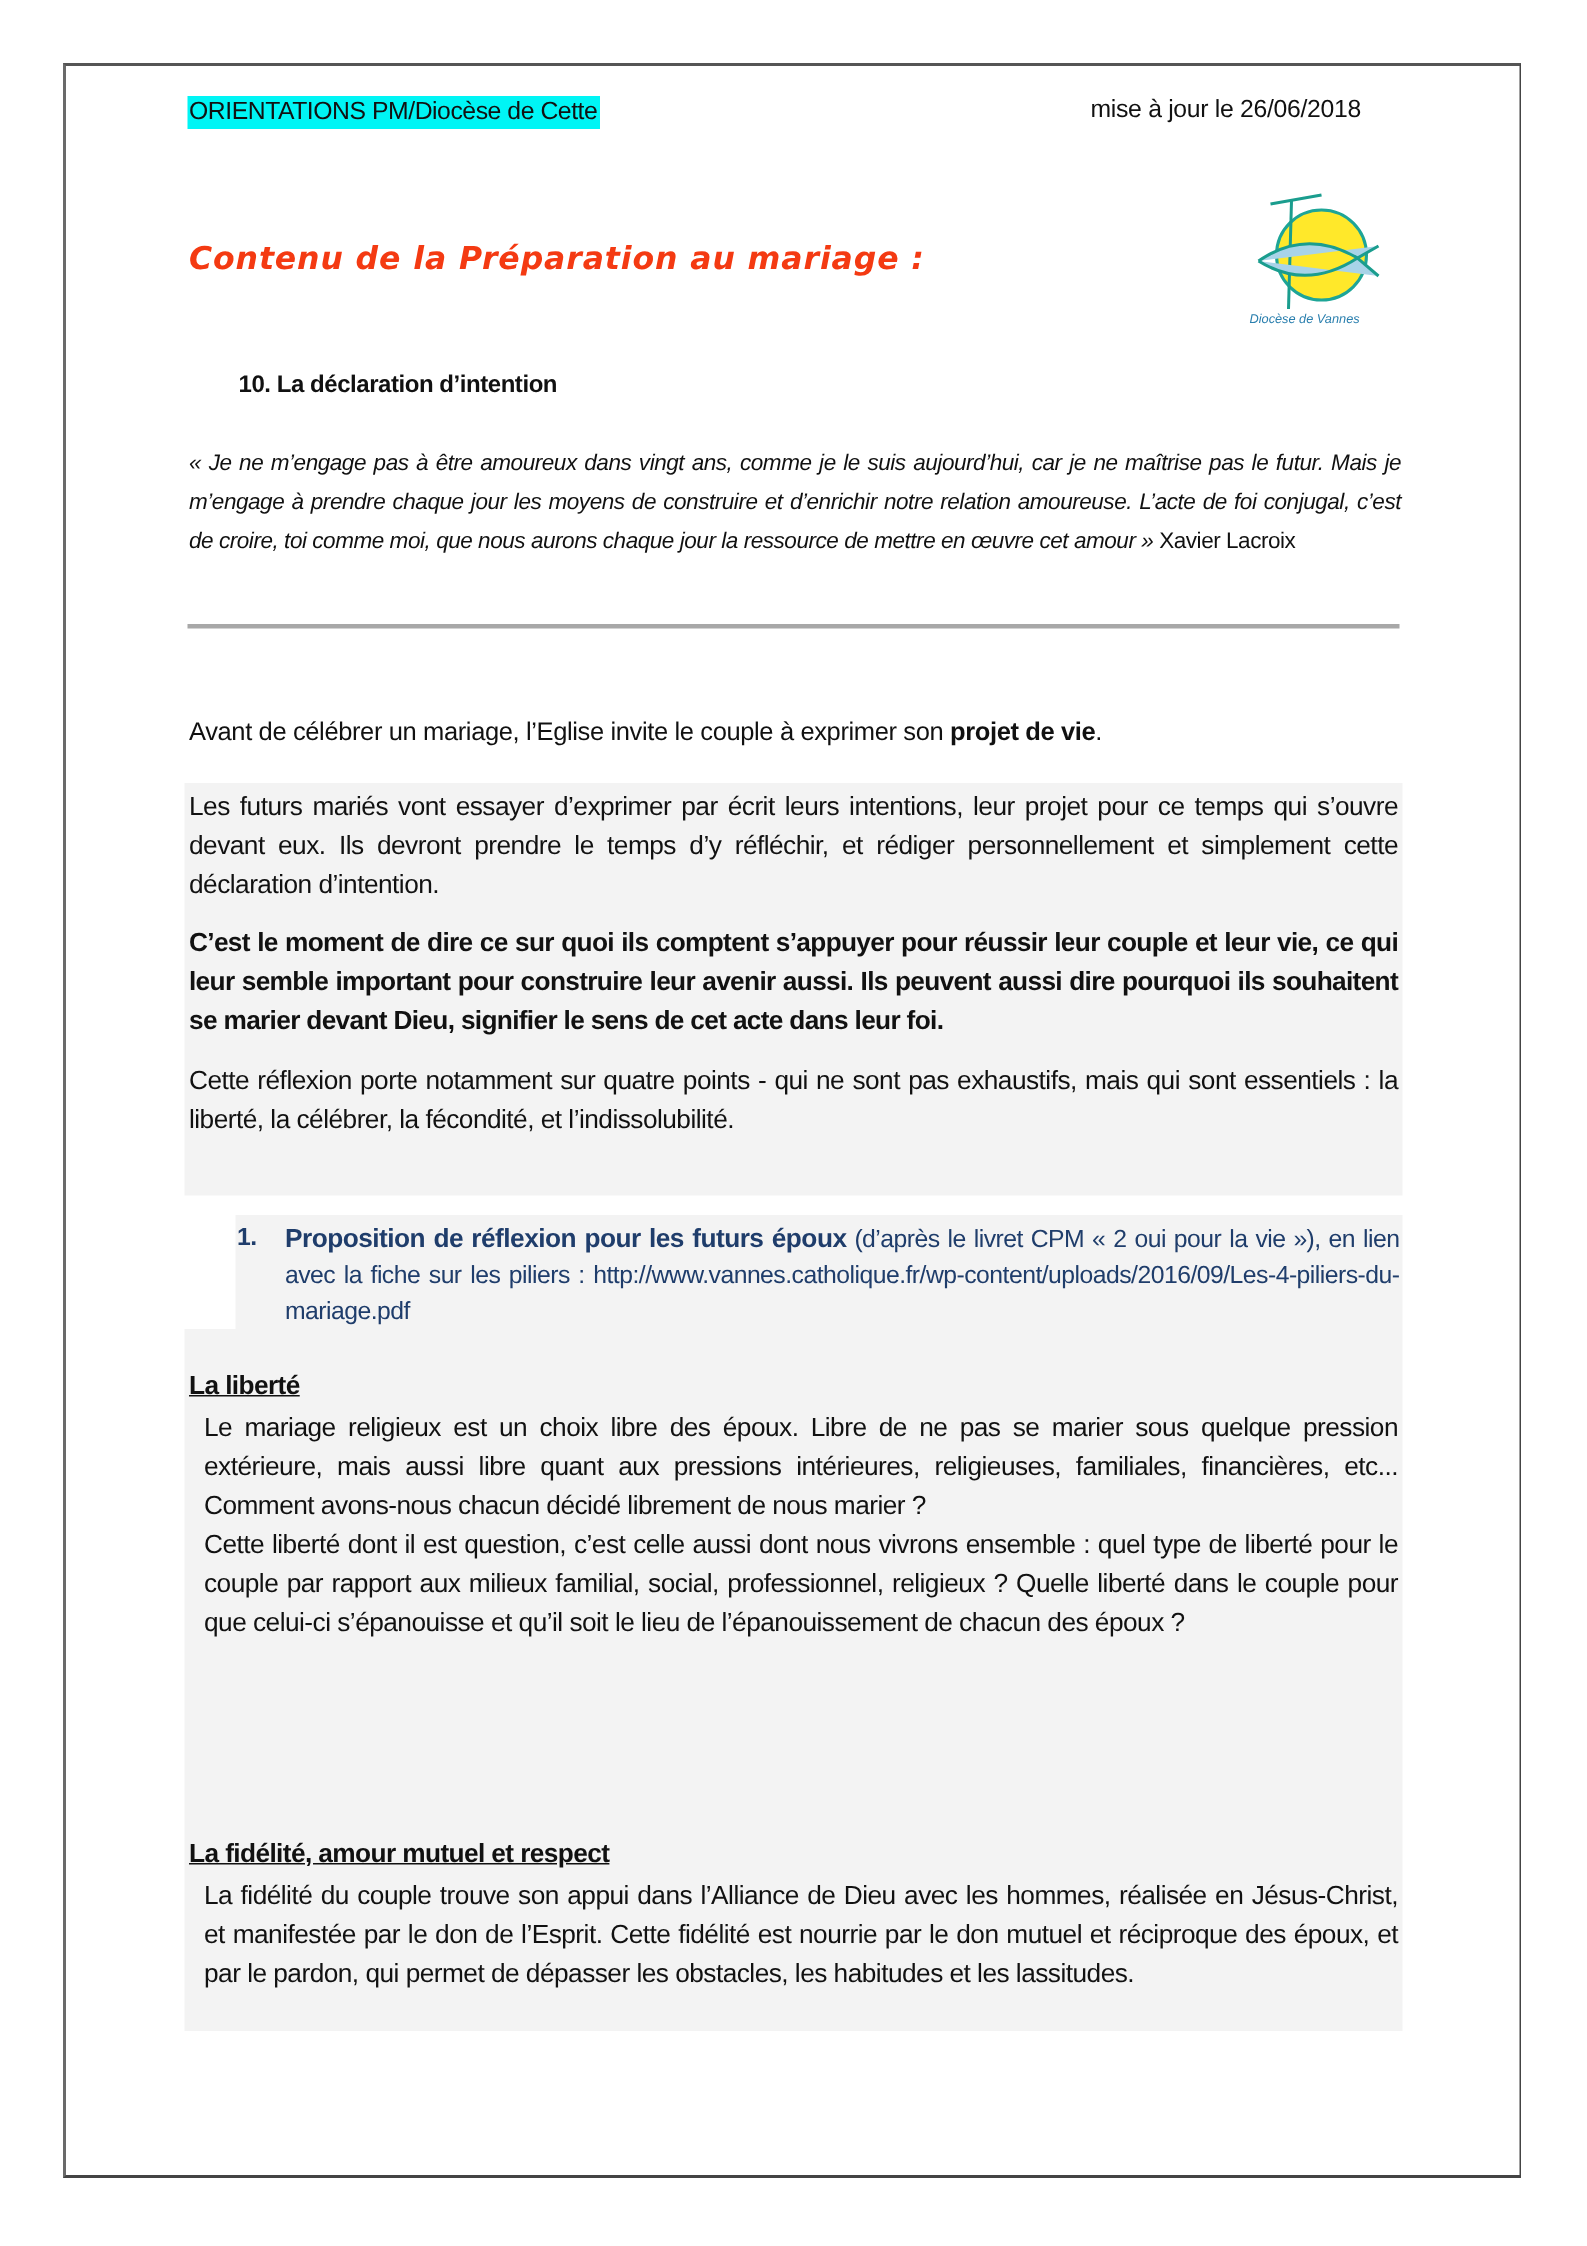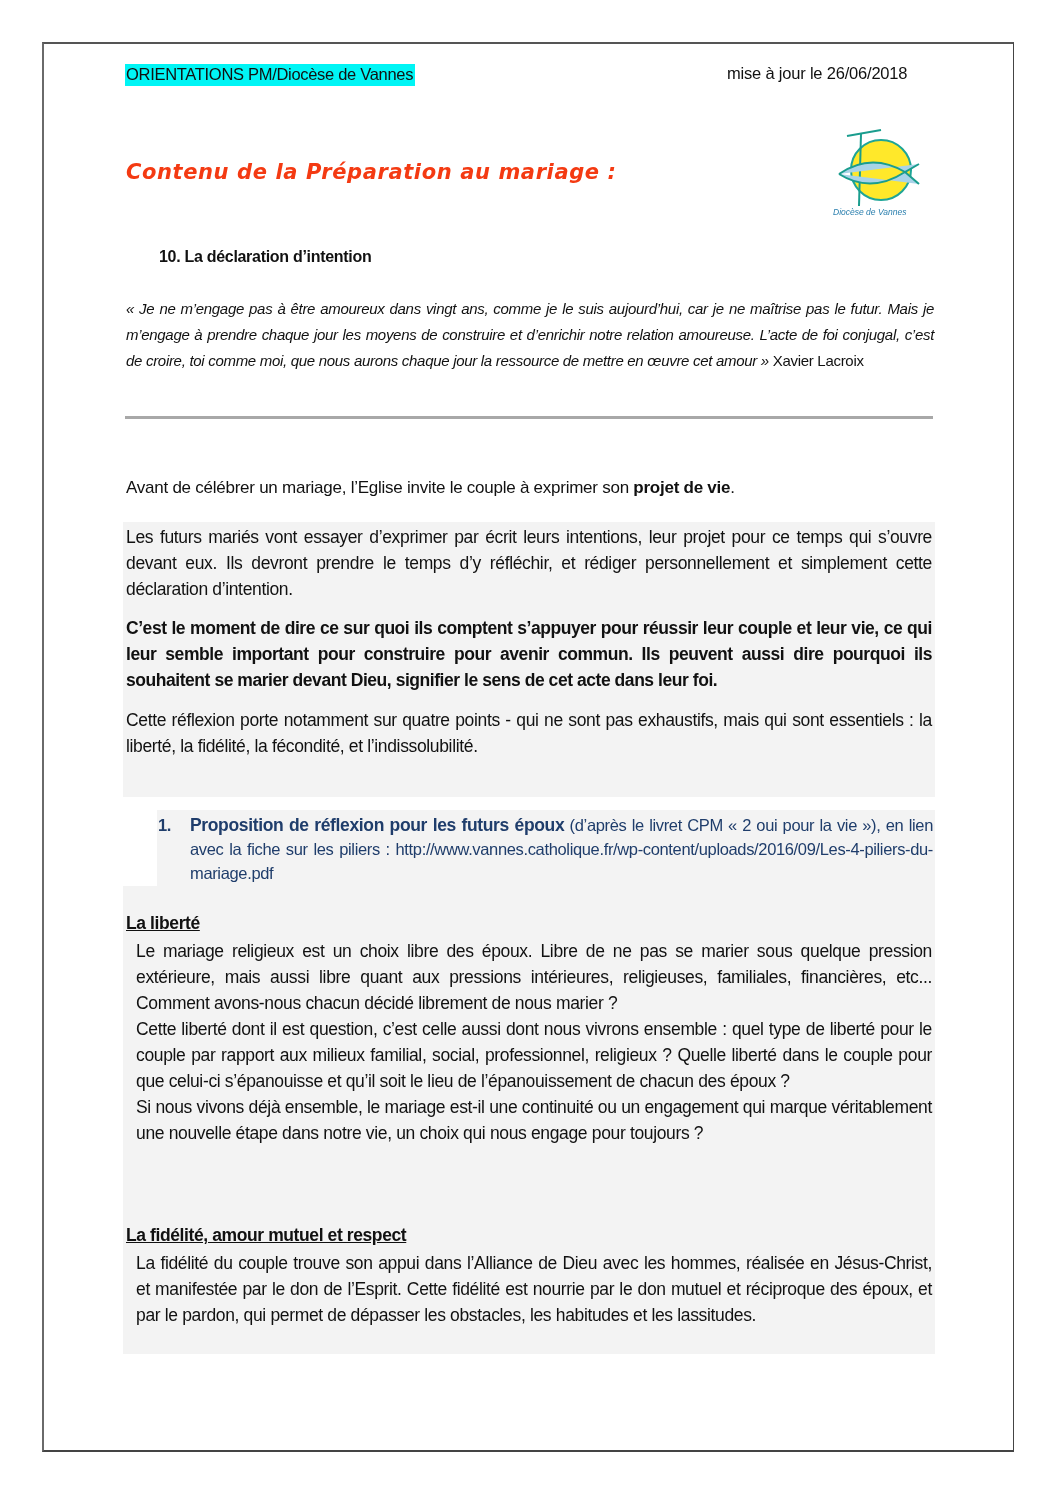--- a/index.html
+++ b/index.html
@@ -36,21 +36,21 @@
   .sub-h { position: absolute; left: 126px; font-size: 17.5px; font-weight: bold; letter-spacing: -0.4px; text-decoration: underline; }
   .sub-p { position: absolute; left: 126px; width: 806px; font-size: 17.5px; line-height: 26px;
            text-align: justify; letter-spacing: -0.35px; }
   .sub-p span { display: block; margin-left: 10px; }
 </style>
 </head>
 <body>
 
 <div class="page-frame"></div>
 
-<div class="hdr-left">ORIENTATIONS PM/Diocèse de Vannes</div>
+<div class="hdr-left">ORIENTATIONS PM/Diocèse de Cette</div>
 <div class="hdr-right">mise à jour le 26/06/2018</div>
 
 <div class="title">Contenu de la Préparation au mariage :</div>
 
 <div class="logo">
   <svg width="92" height="80" viewBox="0 0 92 80">
     <circle cx="48" cy="42" r="30" fill="#ffe82a" stroke="#1ea597" stroke-width="2"></circle>
     <line x1="14" y1="8" x2="48" y2="2" stroke="#1a9d8e" stroke-width="2"></line>
     <line x1="28" y1="6" x2="26" y2="78" stroke="#1a9d8e" stroke-width="2"></line>
     <path d="M6 46 Q38 24 72 44 L86 36 M6 46 Q38 66 72 44 L86 56" fill="#a8d3e8" stroke="#1a9d8e" stroke-width="2"></path>
@@ -68,31 +68,30 @@
 
 <div class="intro">
   <span>Avant de célébrer un mariage, l’Eglise invite le couple à exprimer son </span><b>projet de vie</b><span>.</span>
 </div>
 
 <div class="gray-box" style="left:123px; top:522px; width:812px; height:275px;"></div>
 <div class="gray-box" style="left:157px; top:810px; width:778px; height:76px;"></div>
 <div class="gray-box" style="left:123px; top:886px; width:812px; height:468px;"></div>
 
 <div class="para" style="top:524px;">Les futurs mariés vont essayer d’exprimer par écrit leurs intentions, leur projet pour ce temps qui s’ouvre devant eux. Ils devront prendre le temps d’y réfléchir, et rédiger personnellement et simplement cette déclaration d’intention.</div>
-<div class="para bold" style="top:615px;">C’est le moment de dire ce sur quoi ils comptent s’appuyer pour réussir leur couple et leur vie, ce qui leur semble important pour construire pour avenir commun. Ils peuvent aussi dire pourquoi ils souhaitent se marier devant Dieu, signifier le sens de cet acte dans leur foi.</div>
-<div class="para" style="top:707px;">Cette réflexion porte notamment sur quatre points - qui ne sont pas exhaustifs, mais qui sont essentiels : la liberté, la fidélité, la fécondité, et l’indissolubilité.</div>
+<div class="para bold" style="top:615px;">C’est le moment de dire ce sur quoi ils comptent s’appuyer pour réussir leur couple et leur vie, ce qui leur semble important pour construire leur avenir aussi. Ils peuvent aussi dire pourquoi ils souhaitent se marier devant Dieu, signifier le sens de cet acte dans leur foi.</div>
+<div class="para" style="top:707px;">Cette réflexion porte notamment sur quatre points - qui ne sont pas exhaustifs, mais qui sont essentiels : la liberté, la célébrer, la fécondité, et l’indissolubilité.</div>
 
 <div class="list-item">
   <span class="list-num">1.</span>
   <div class="list-body"><b>Proposition de réflexion pour les futurs époux</b><span> (d’après le livret CPM « 2 oui pour la vie »), en lien avec la fiche sur les piliers : http://www.vannes.catholique.fr/wp-content/uploads/2016/09/Les-4-piliers-du-mariage.pdf</span></div>
 </div>
 
 <div class="sub-h" style="top:913px;">La liberté</div>
 <div class="sub-p" style="top:938px;">
   <span>Le mariage religieux est un choix libre des époux. Libre de ne pas se marier sous quelque pression extérieure, mais aussi libre quant aux pressions intérieures, religieuses, familiales, financières, etc... Comment avons-nous chacun décidé librement de nous marier ?</span>
   <span>Cette liberté dont il est question, c’est celle aussi dont nous vivrons ensemble : quel type de liberté pour le couple par rapport aux milieux familial, social, professionnel, religieux ? Quelle liberté dans le couple pour que celui-ci s’épanouisse et qu’il soit le lieu de l’épanouissement de chacun des époux ?</span>
-  <span>Si nous vivons déjà ensemble, le mariage est-il une continuité ou un engagement qui marque véritablement une nouvelle étape dans notre vie, un choix qui nous engage pour toujours ?</span>
 </div>
 
 <div class="sub-h" style="top:1225px;">La fidélité, amour mutuel et respect</div>
 <div class="sub-p" style="top:1250px;">
   <span>La fidélité du couple trouve son appui dans l’Alliance de Dieu avec les hommes, réalisée en Jésus-Christ, et manifestée par le don de l’Esprit. Cette fidélité est nourrie par le don mutuel et réciproque des époux, et par le pardon, qui permet de dépasser les obstacles, les habitudes et les lassitudes.</span>
 </div>
 
 </body></html>

